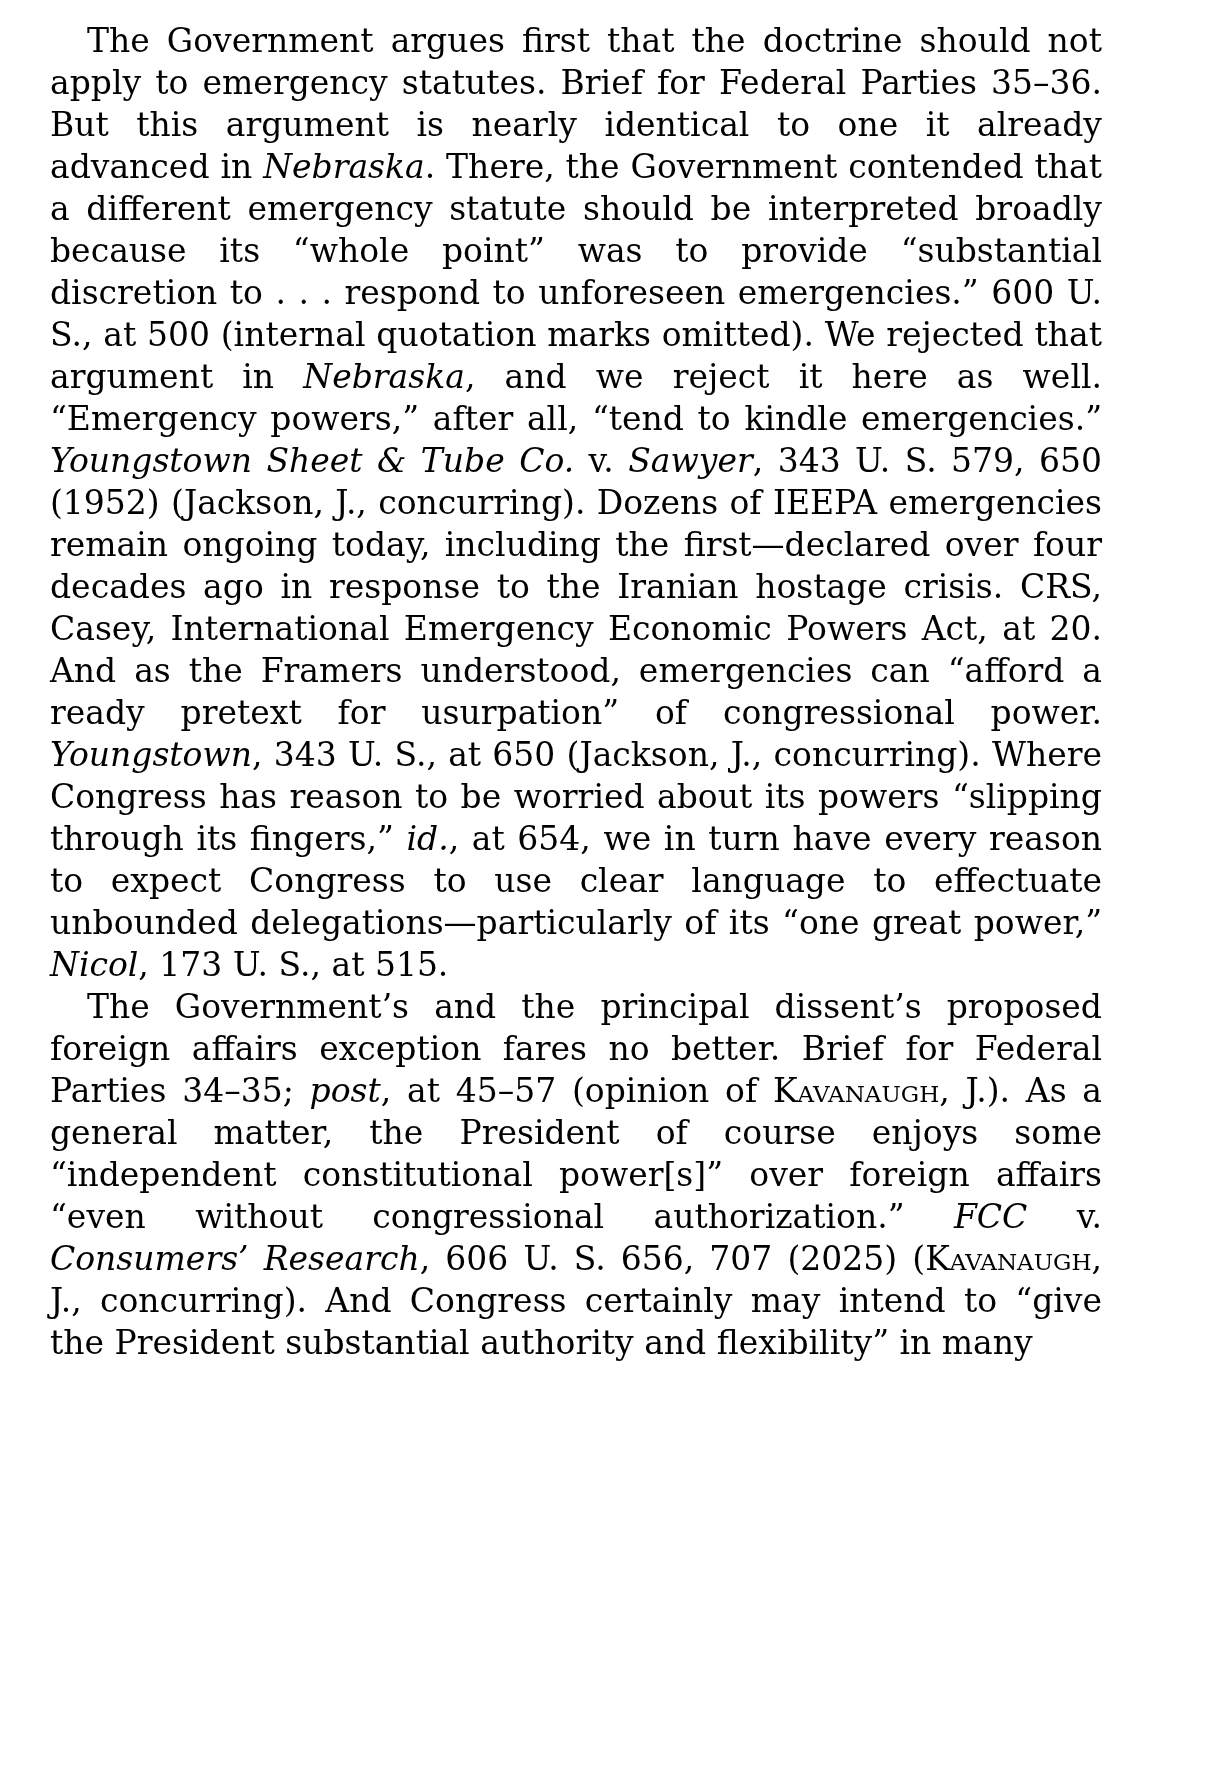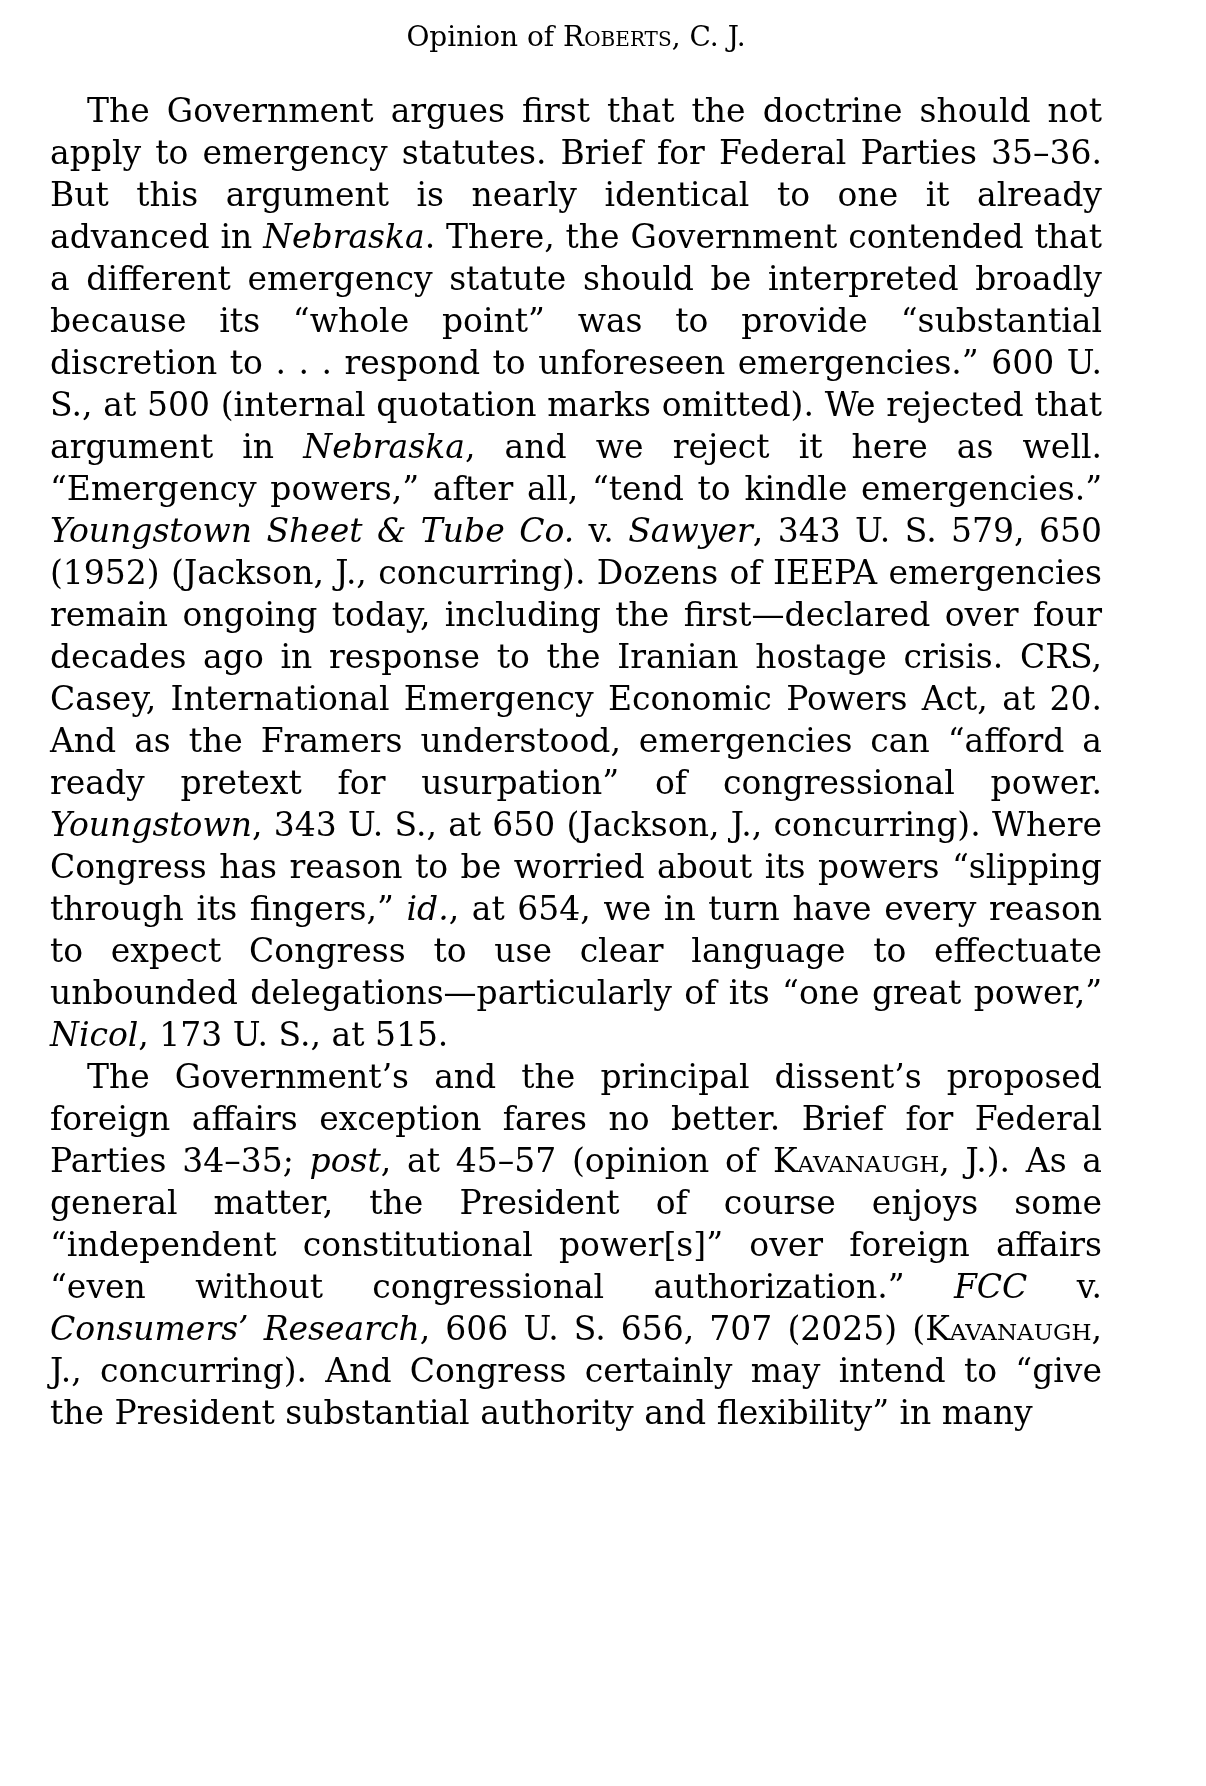--- a/index.html
+++ b/index.html
@@ -44,19 +44,18 @@
     padding: 0;
     text-indent: 37px;
   }
   .opinion-body em {
   }
 </style>
 </head>
 <body>
 
 <div class="page">
-  <div class="running-head"><span>Opinion of </span><span class="sc">Roberts</span><span>, C. J.</span></div>
 
   <div class="opinion-body">
       <p><span>The Government argues first that the doctrine should not apply to emergency statutes.  Brief for Federal Parties 35–36.  But this argument is nearly identical to one it already advanced in </span><em>Nebraska</em><span>.  There, the Government contended that a different emergency statute should be interpreted broadly because its “whole point” was to provide “substantial discretion to . . . respond to unforeseen emergencies.” 600 U. S., at 500 (internal quotation marks omitted).  We rejected that argument in </span><em>Nebraska</em><span>, and we reject it here as well.  “Emergency powers,” after all, “tend to kindle emergencies.”  </span><em>Youngstown Sheet &amp; Tube Co.</em><span> v. </span><em>Sawyer</em><span>, 343 U. S. 579, 650 (1952) (Jackson, J., concurring).  Dozens of IEEPA emergencies remain ongoing today, including the first—declared over four decades ago in response to the Iranian hostage crisis.  CRS, Casey, International Emergency Economic Powers Act, at 20.  And as the Framers understood, emergencies can “afford a ready pretext for usurpation” of congressional power.  </span><em>Youngstown</em><span>, 343 U. S., at 650 (Jackson, J., concurring).  Where Congress has reason to be worried about its powers “slipping through its fingers,” </span><em>id.</em><span>, at 654, we in turn have every reason to expect Congress to use clear language to effectuate unbounded delegations—particularly of its “one great power,” </span><em>Nicol</em><span>, 173 U. S., at 515.</span></p>
       <p><span>The Government’s and the principal dissent’s proposed foreign affairs exception fares no better.  Brief for Federal Parties 34–35; </span><em>post</em><span>, at 45–57 (opinion of </span><span class="sc">Kavanaugh</span><span>, J.).  As a general matter, the President of course enjoys some “independent constitutional power[s]” over foreign affairs “even without congressional authorization.”  </span><em>FCC</em><span> v. </span><em>Consumers’ Research</em><span>, 606 U. S. 656, 707 (2025) (</span><span class="sc">Kavanaugh</span><span>, J., concurring).  And Congress certainly may intend to “give the President substantial authority and flexibility” in many</span></p>
     </div>
 </div>
 
 </body></html>

